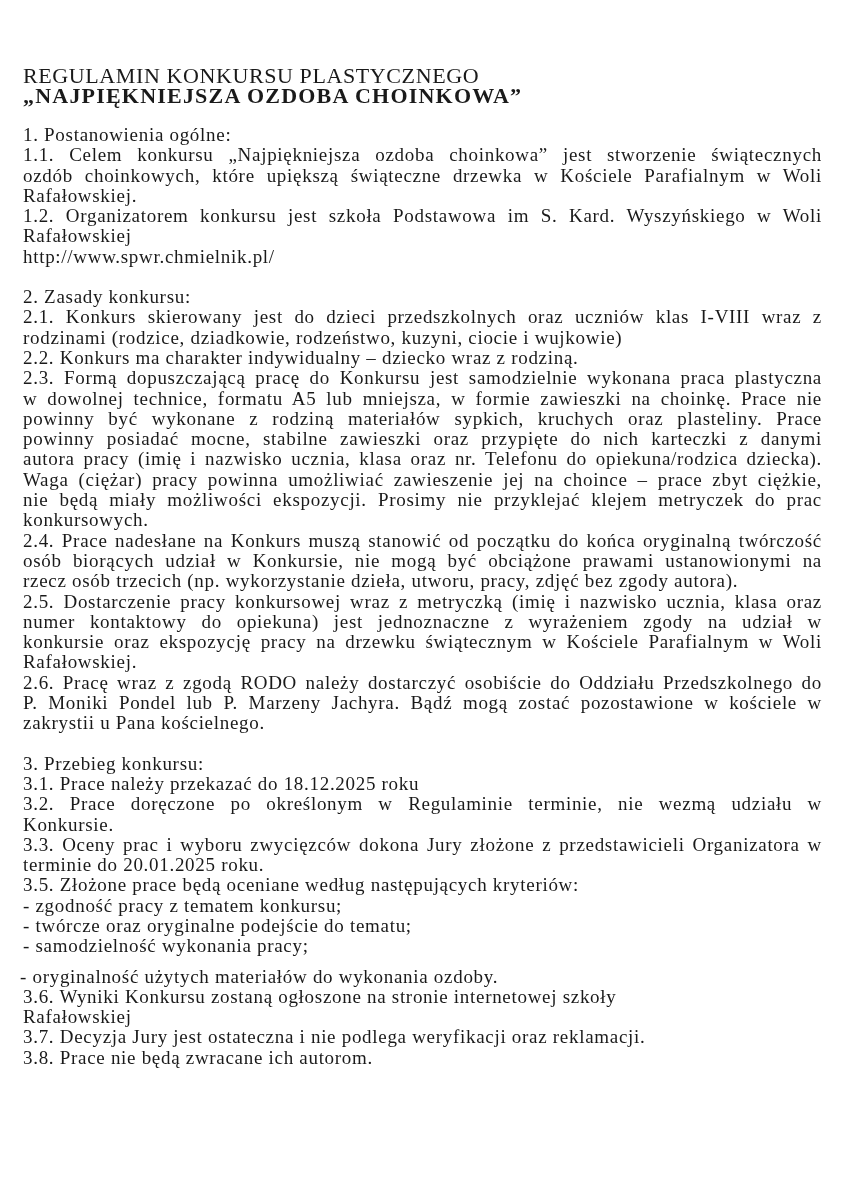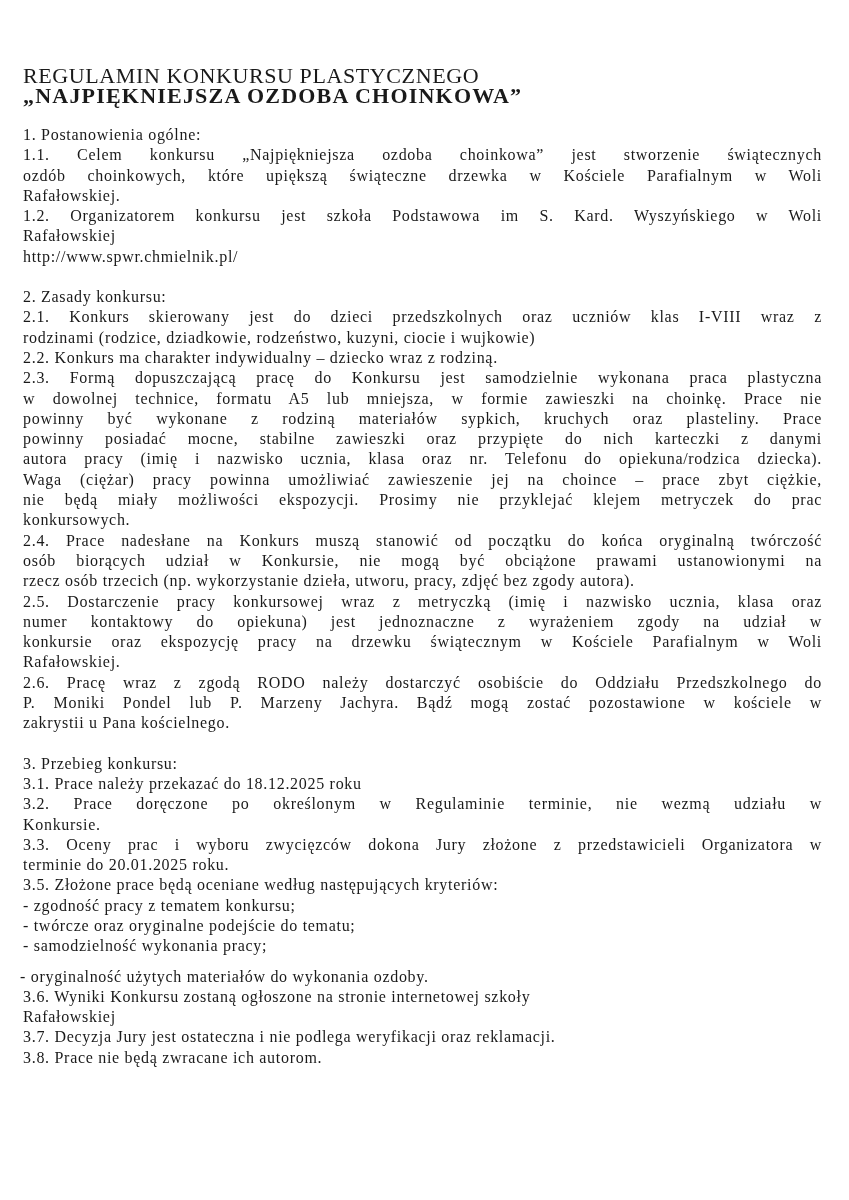--- a/index.html
+++ b/index.html
@@ -29,21 +29,21 @@
       margin: 0;
       font-weight: normal;
     }
     .title.bold {
       font-weight: bold;
       letter-spacing: 1.2px;
     }
     .titles { margin-bottom: 19px; }
     .section { margin-bottom: 20px; }
     .line {
-      font-size: 16px;
+      font-size: 19px;
       line-height: 20.3px;
       letter-spacing: 0.7px;
       white-space: nowrap;
     }
     .line.j {
       text-align: justify;
       text-align-last: justify;
       white-space: normal;
     }
     .line.out {

